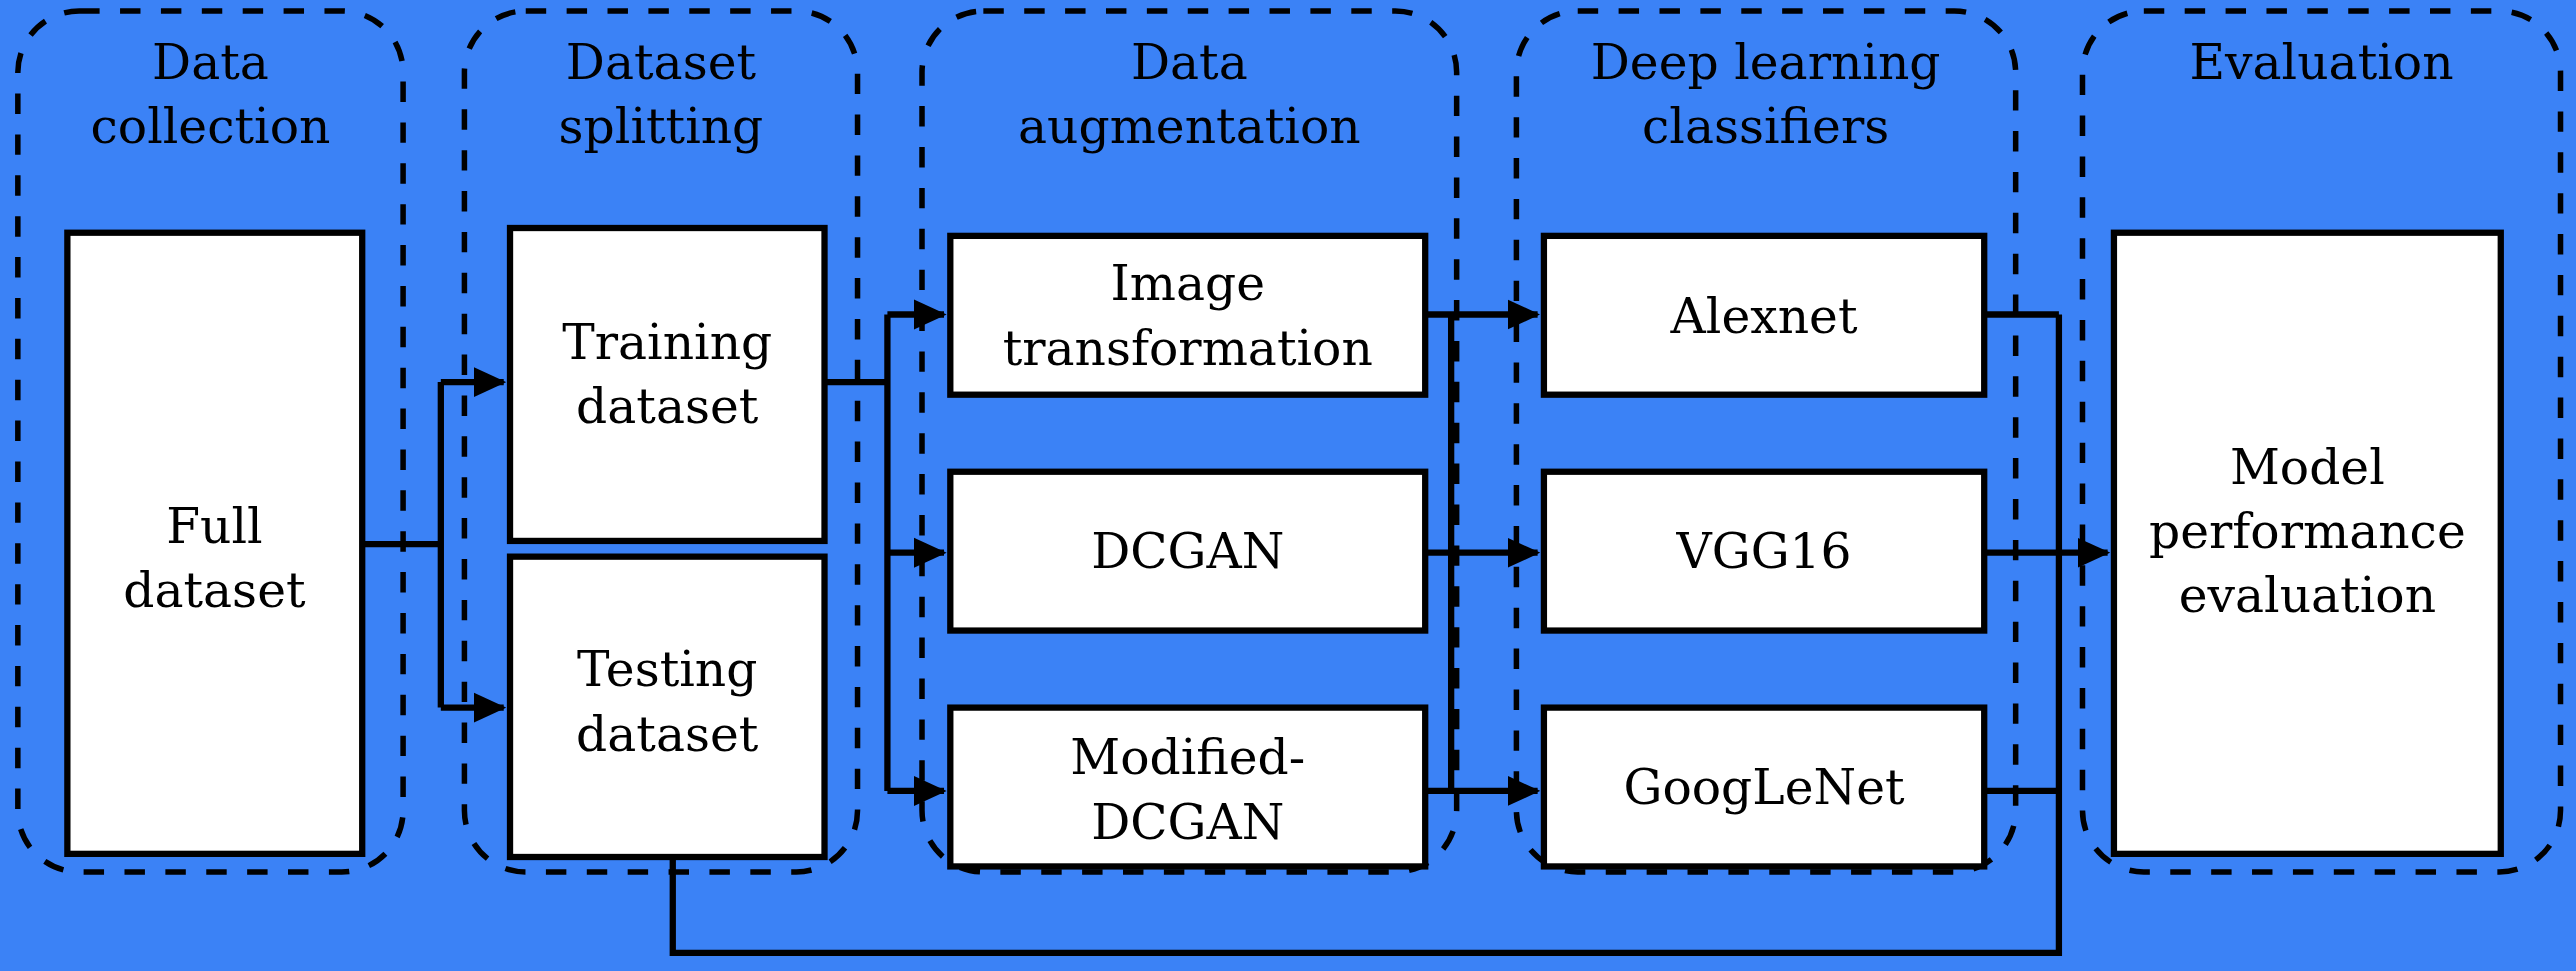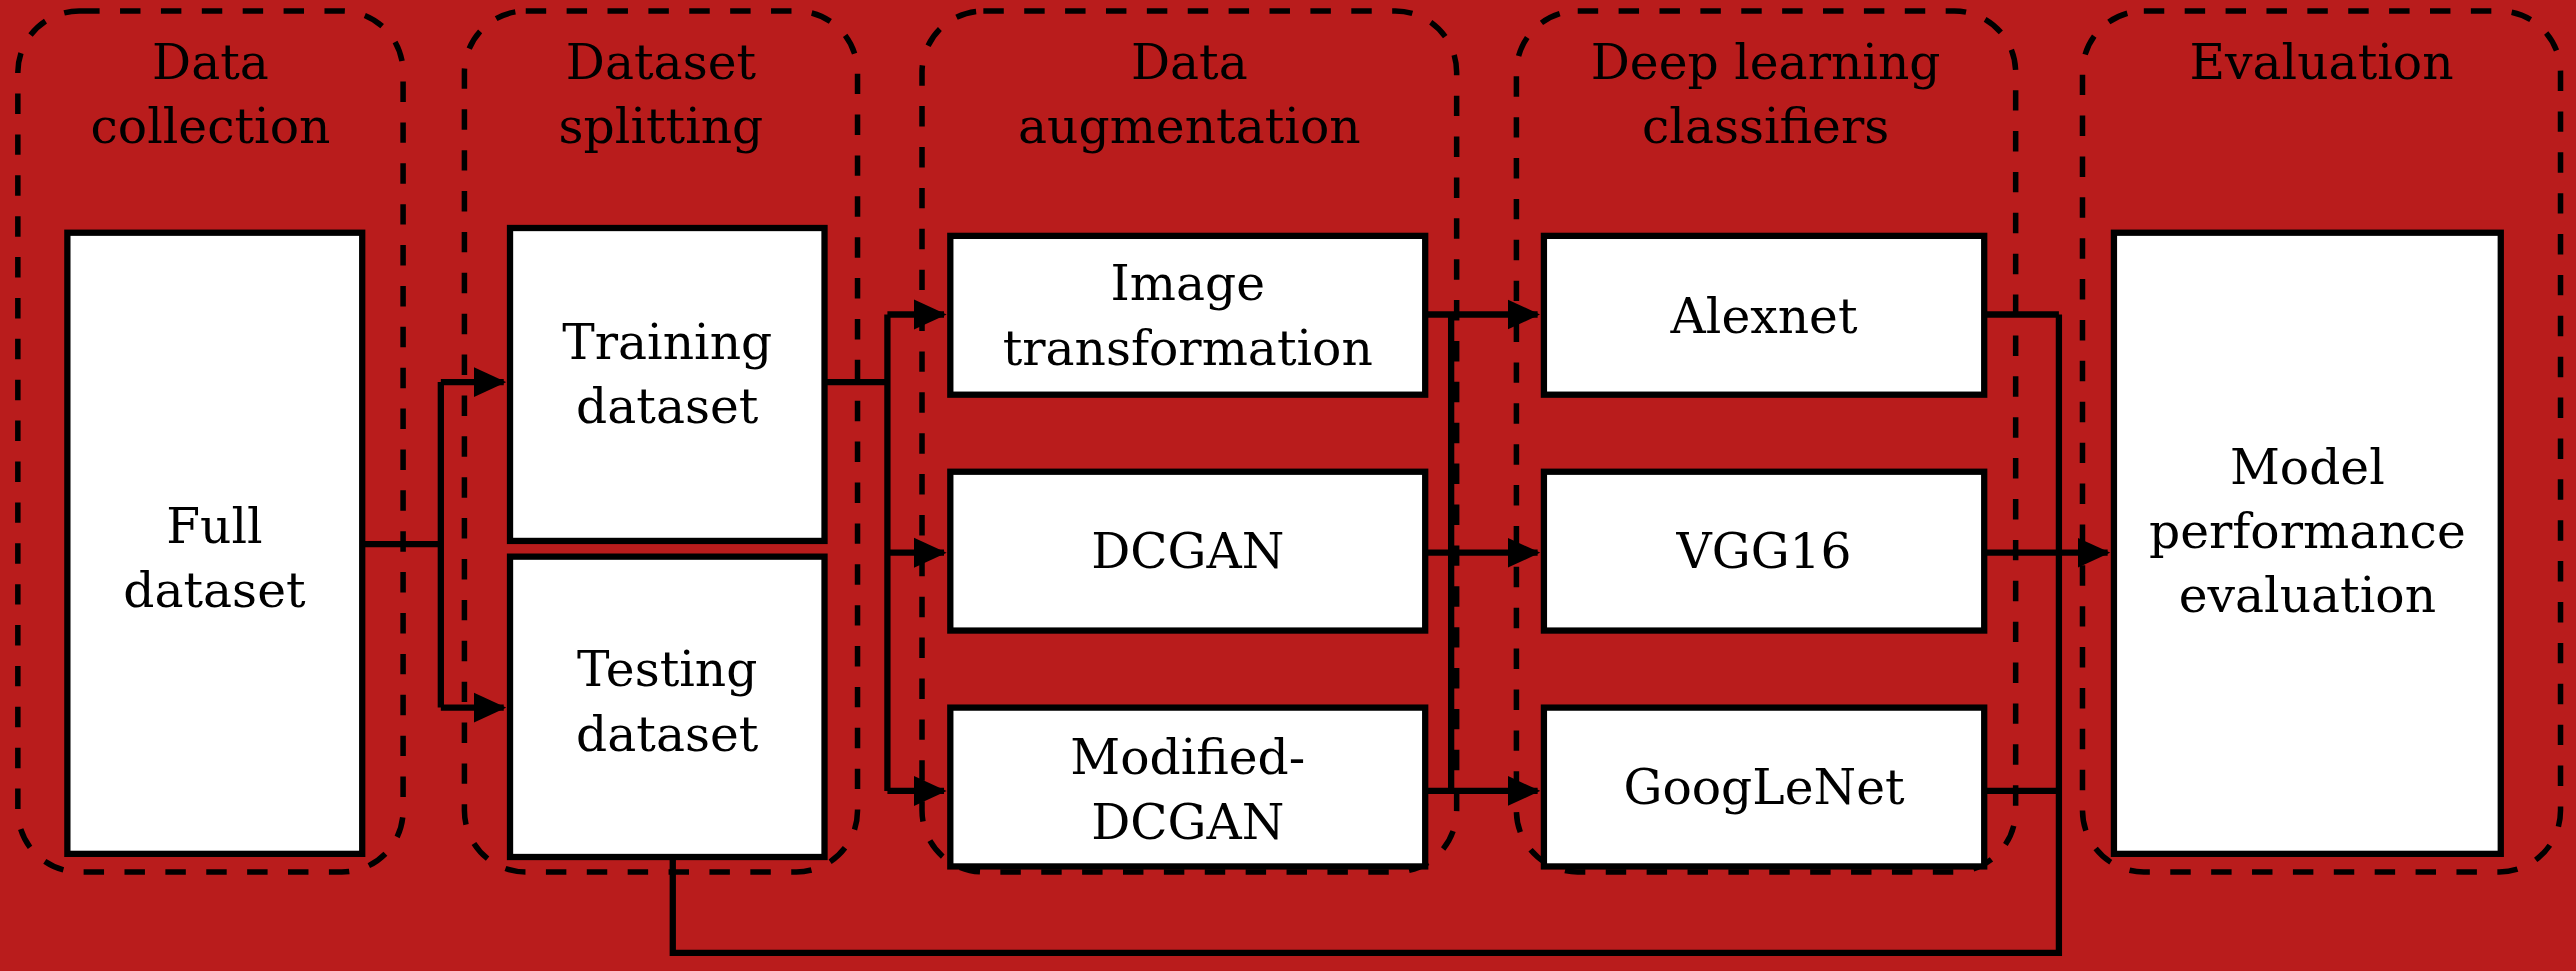--- a/index.html
+++ b/index.html
@@ -1,18 +1,18 @@
 <!DOCTYPE html>
 <html style="font-size:12.6px"><head>
 <meta charset="utf-8">
 <style>
   html,body{margin:0;padding:0;background:#ffffff;}
   body{width:2576px;height:971px;overflow:hidden;
        font-family:"DejaVu Serif","Liberation Serif",serif;}
-  #stage{position:relative;width:2576px;height:971px;background:#b91c1c;}
+  #stage{position:relative;width:2576px;height:971px;background:#3b82f6;}
   svg{position:absolute;top:0;left:0;width:2576px;height:971px;}
   .grp-title{font-size:62px;fill:#000;text-anchor:middle;
              font-family:"DejaVu Serif","Liberation Serif",serif;}
   .box-label{font-size:62px;fill:#000;text-anchor:middle;
              font-family:"DejaVu Serif","Liberation Serif",serif;}
   .dash-grp{fill:none;stroke:#000;stroke-width:7;stroke-linecap:butt;
             stroke-dasharray:26 26;}
   .solid-box{fill:#ffffff;stroke:#000;stroke-width:8;}
   .conn{fill:none;stroke:#000;stroke-width:8;stroke-linecap:butt;stroke-linejoin:miter;}
 </style>

